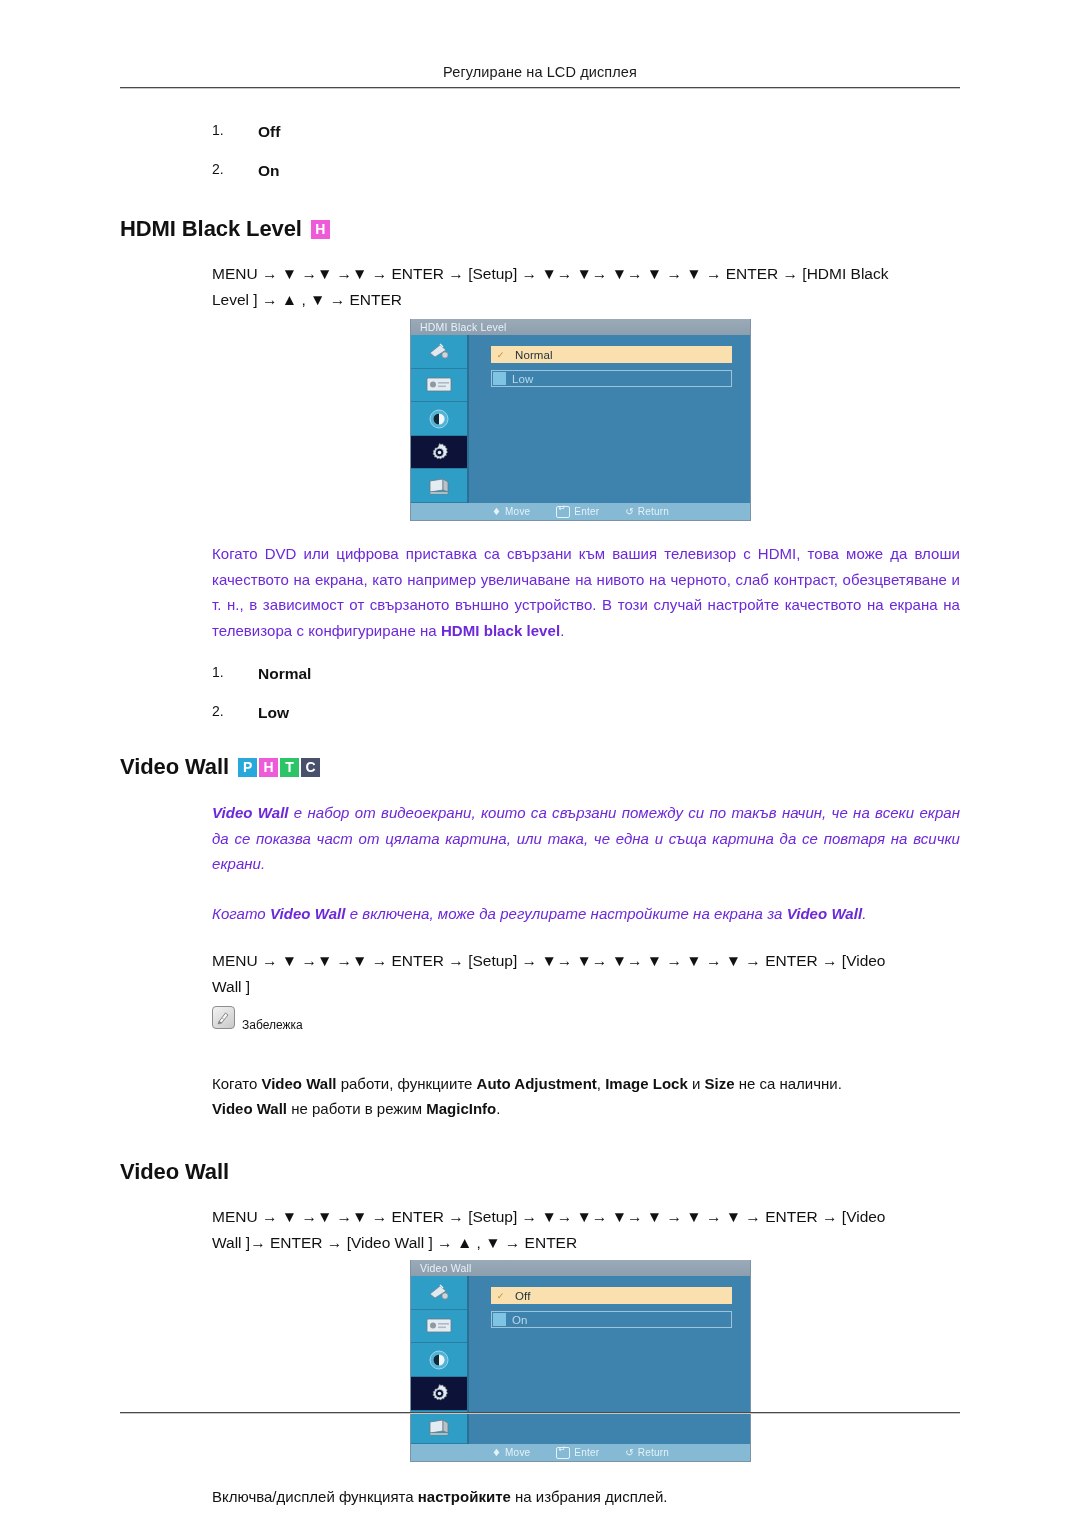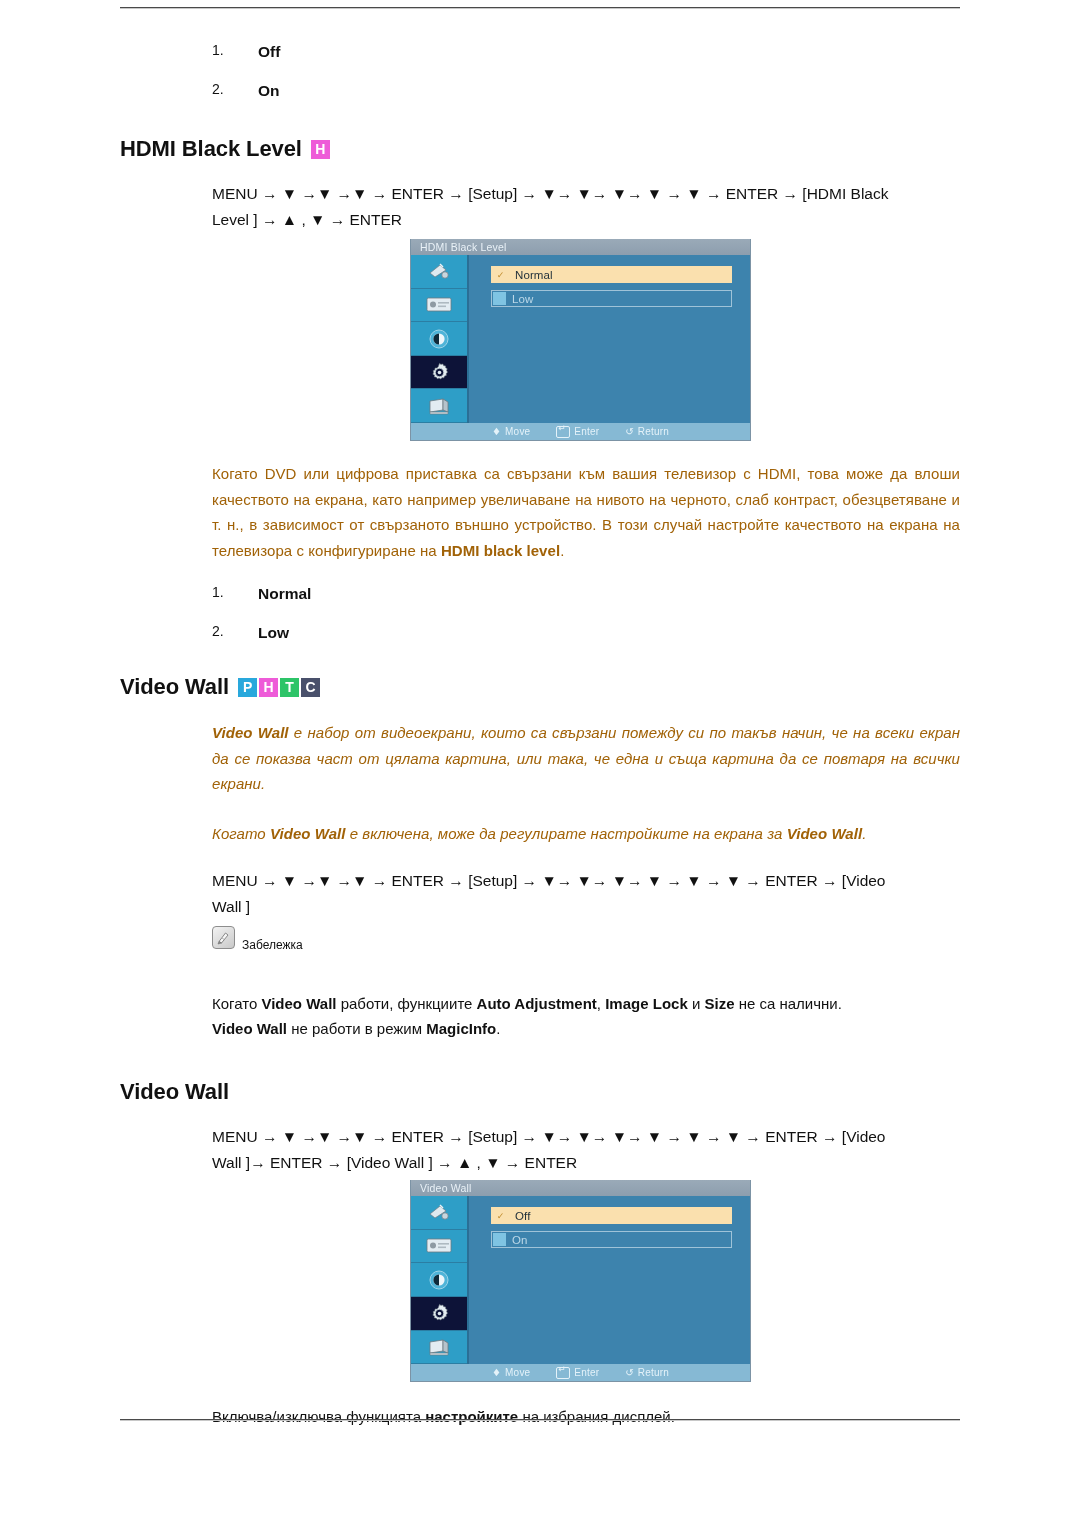--- a/index.html
+++ b/index.html
@@ -93,21 +93,21 @@
     line-height: 1;
   }
 
   
   .body-block { padding-left: 92px; }
   p.para {
     margin: 0;
     font-size: 15px;
     line-height: 25.5px;
     text-align: justify;
-    color: #a16207;
+    color: #6d28d9;
     letter-spacing: 0.05px;
   }
   p.para + p.para { margin-top: 24px; }
   p.path {
     margin: 0;
     font-size: 15.5px;
     line-height: 26px;
     text-align: justify;
     text-align-last: left;
     color: #111;
@@ -288,20 +288,21 @@
     top: 1412px;
     border-top: 1.6px solid #4a4a4a;
     border-bottom: 0.7px solid #c8c8c8;
   }
 </style>
 </head>
 <body>
 
 <div class="page">
 
+  <div class="runhead">Регулиране на LCD дисплея</div>
   <div class="rule-top"></div>
 
   <ul class="numlist first">
     <li>
       <span class="num">1.</span>
       <span class="txt">Off</span>
     </li>
     <li>
       <span class="num">2.</span>
       <span class="txt">On</span>
@@ -527,16 +528,16 @@
           <span>Enter</span>
         </span>
         <span class="g">
           <span style="font-family:'DejaVu Sans',sans-serif;">↺</span>
           <span>Return</span>
         </span>
       </div>
     </div>
   </div>
 
-  <div class="caption"><span>Включва/изключва функцията </span><span class="b">настройките</span><span> на избрания дисплей.</span></div>
+  <div class="caption"><span>Включва/дисплей функцията </span><span class="b">настройките</span><span> на избрания дисплей.</span></div>
 
   <div class="rule-bottom"></div>
 </div>
 
 </body></html>

